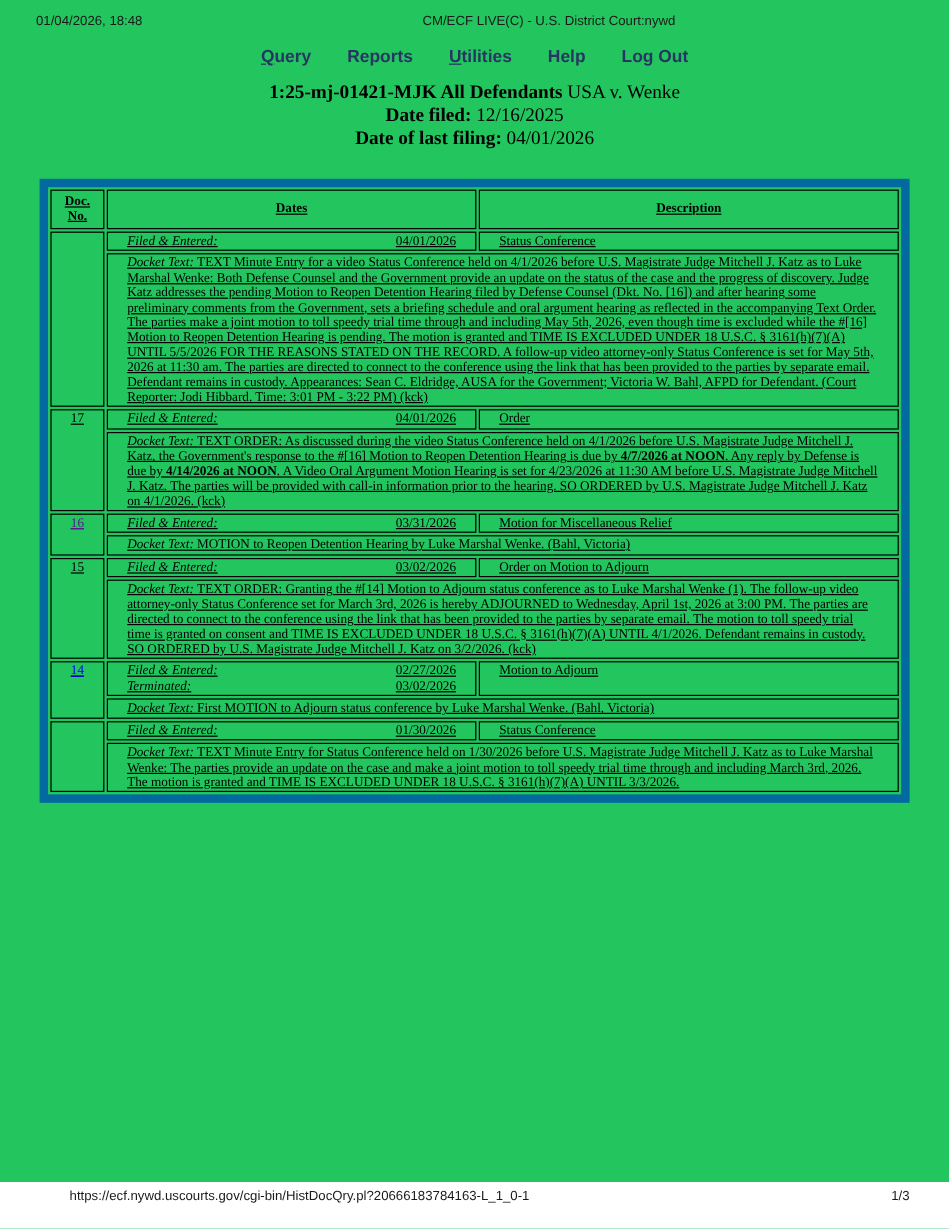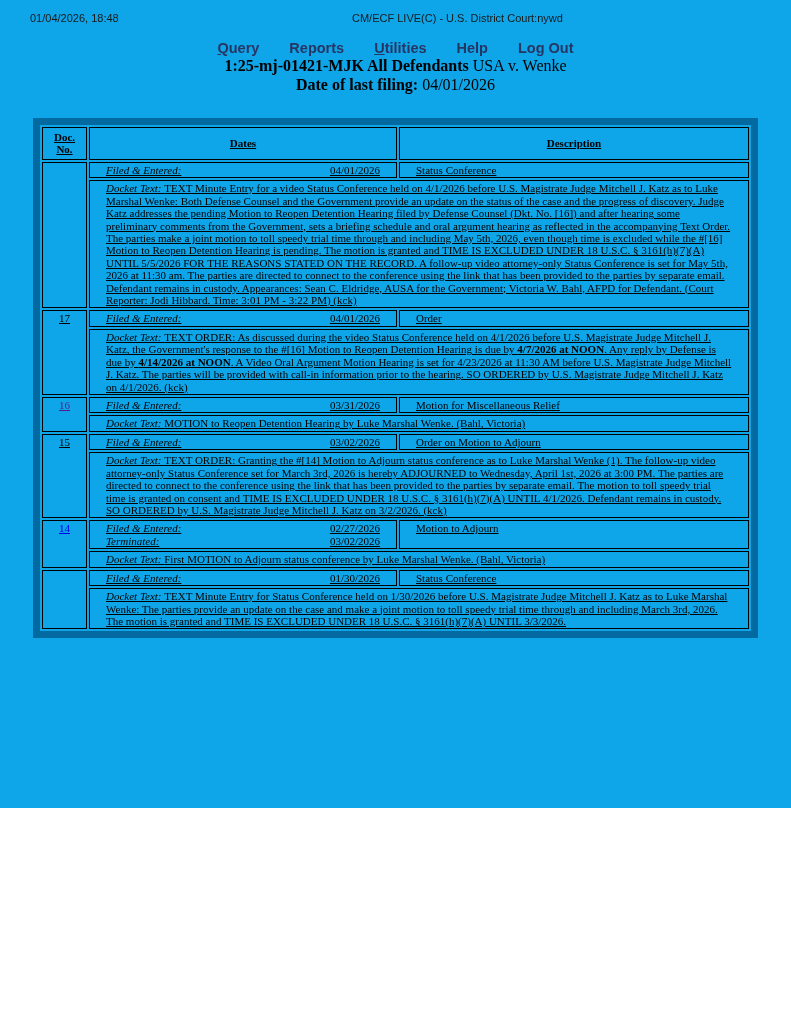--- a/index.html
+++ b/index.html
@@ -4,23 +4,23 @@
 <style>
   :root{
     --nav-link:#273563;
     --doc-link:#0000EE;
     --doc-link-visited:#551A8B;
   }
   *{box-sizing:border-box;}
   html,body{margin:0;padding:0;background:#fff;}
   .page{
     position:relative;
-    width:791px;height:808px;
+    width:791px;height:1024px;
     overflow:hidden;
-    background:#0ea5e9;
+    background:#22c55e;
     font-family:"Liberation Serif", serif;
     color:#000;
   }
   
   .print-header{
     position:absolute;top:12px;left:0;right:0;height:16px;
     font-family:"Liberation Sans", sans-serif;
     font-size:11px;color:#1a1a1a;
   }
   .ph-timestamp{position:absolute;left:30px;top:0;}
@@ -28,21 +28,21 @@
   
   .nav{
     margin:40px auto 0 auto;width:740px;
     display:flex;justify-content:center;gap:30px;
     font-family:"Liberation Sans", sans-serif;
     font-weight:bold;font-size:14.5px;
   }
   .nav-link{color:var(--nav-link);text-decoration:none;cursor:pointer;}
   .nav-link u{text-decoration:underline;}
   
-  .case-header{margin-top:0;text-align:center;font-size:16px;line-height:19px;}
+  .case-header{margin-top:12px;text-align:center;font-size:16px;line-height:19px;}
   .case-number{font-weight:bold;}
   .case-line b{font-weight:bold;}
   
   .history-title{
     margin-top:34px;text-align:center;
     font-size:25px;font-weight:bold;
   }
   
   table.history{
     margin:24px 0 0 33px;
@@ -92,20 +92,21 @@
   <div class="nav">
       <a class="nav-link"><u>Q</u>uery</a>
       <a class="nav-link">Reports</a>
       <a class="nav-link"><u>U</u>tilities</a>
       <a class="nav-link">Help</a>
       <a class="nav-link">Log Out</a>
     </div>
 
   <div class="case-header">
     <div class="case-line"><span class="case-number">1:25-mj-01421-MJK All Defendants</span><span> USA v. Wenke</span></div>
+    <div class="case-line"><b>Date filed:</b><span> 12/16/2025</span></div>
     <div class="case-line"><b>Date of last filing:</b><span> 04/01/2026</span></div>
   </div>
 
 
   <table class="history">
     <colgroup>
         <col class="c-doc">
         <col class="c-dates">
         <col class="c-desc">
       </colgroup>

